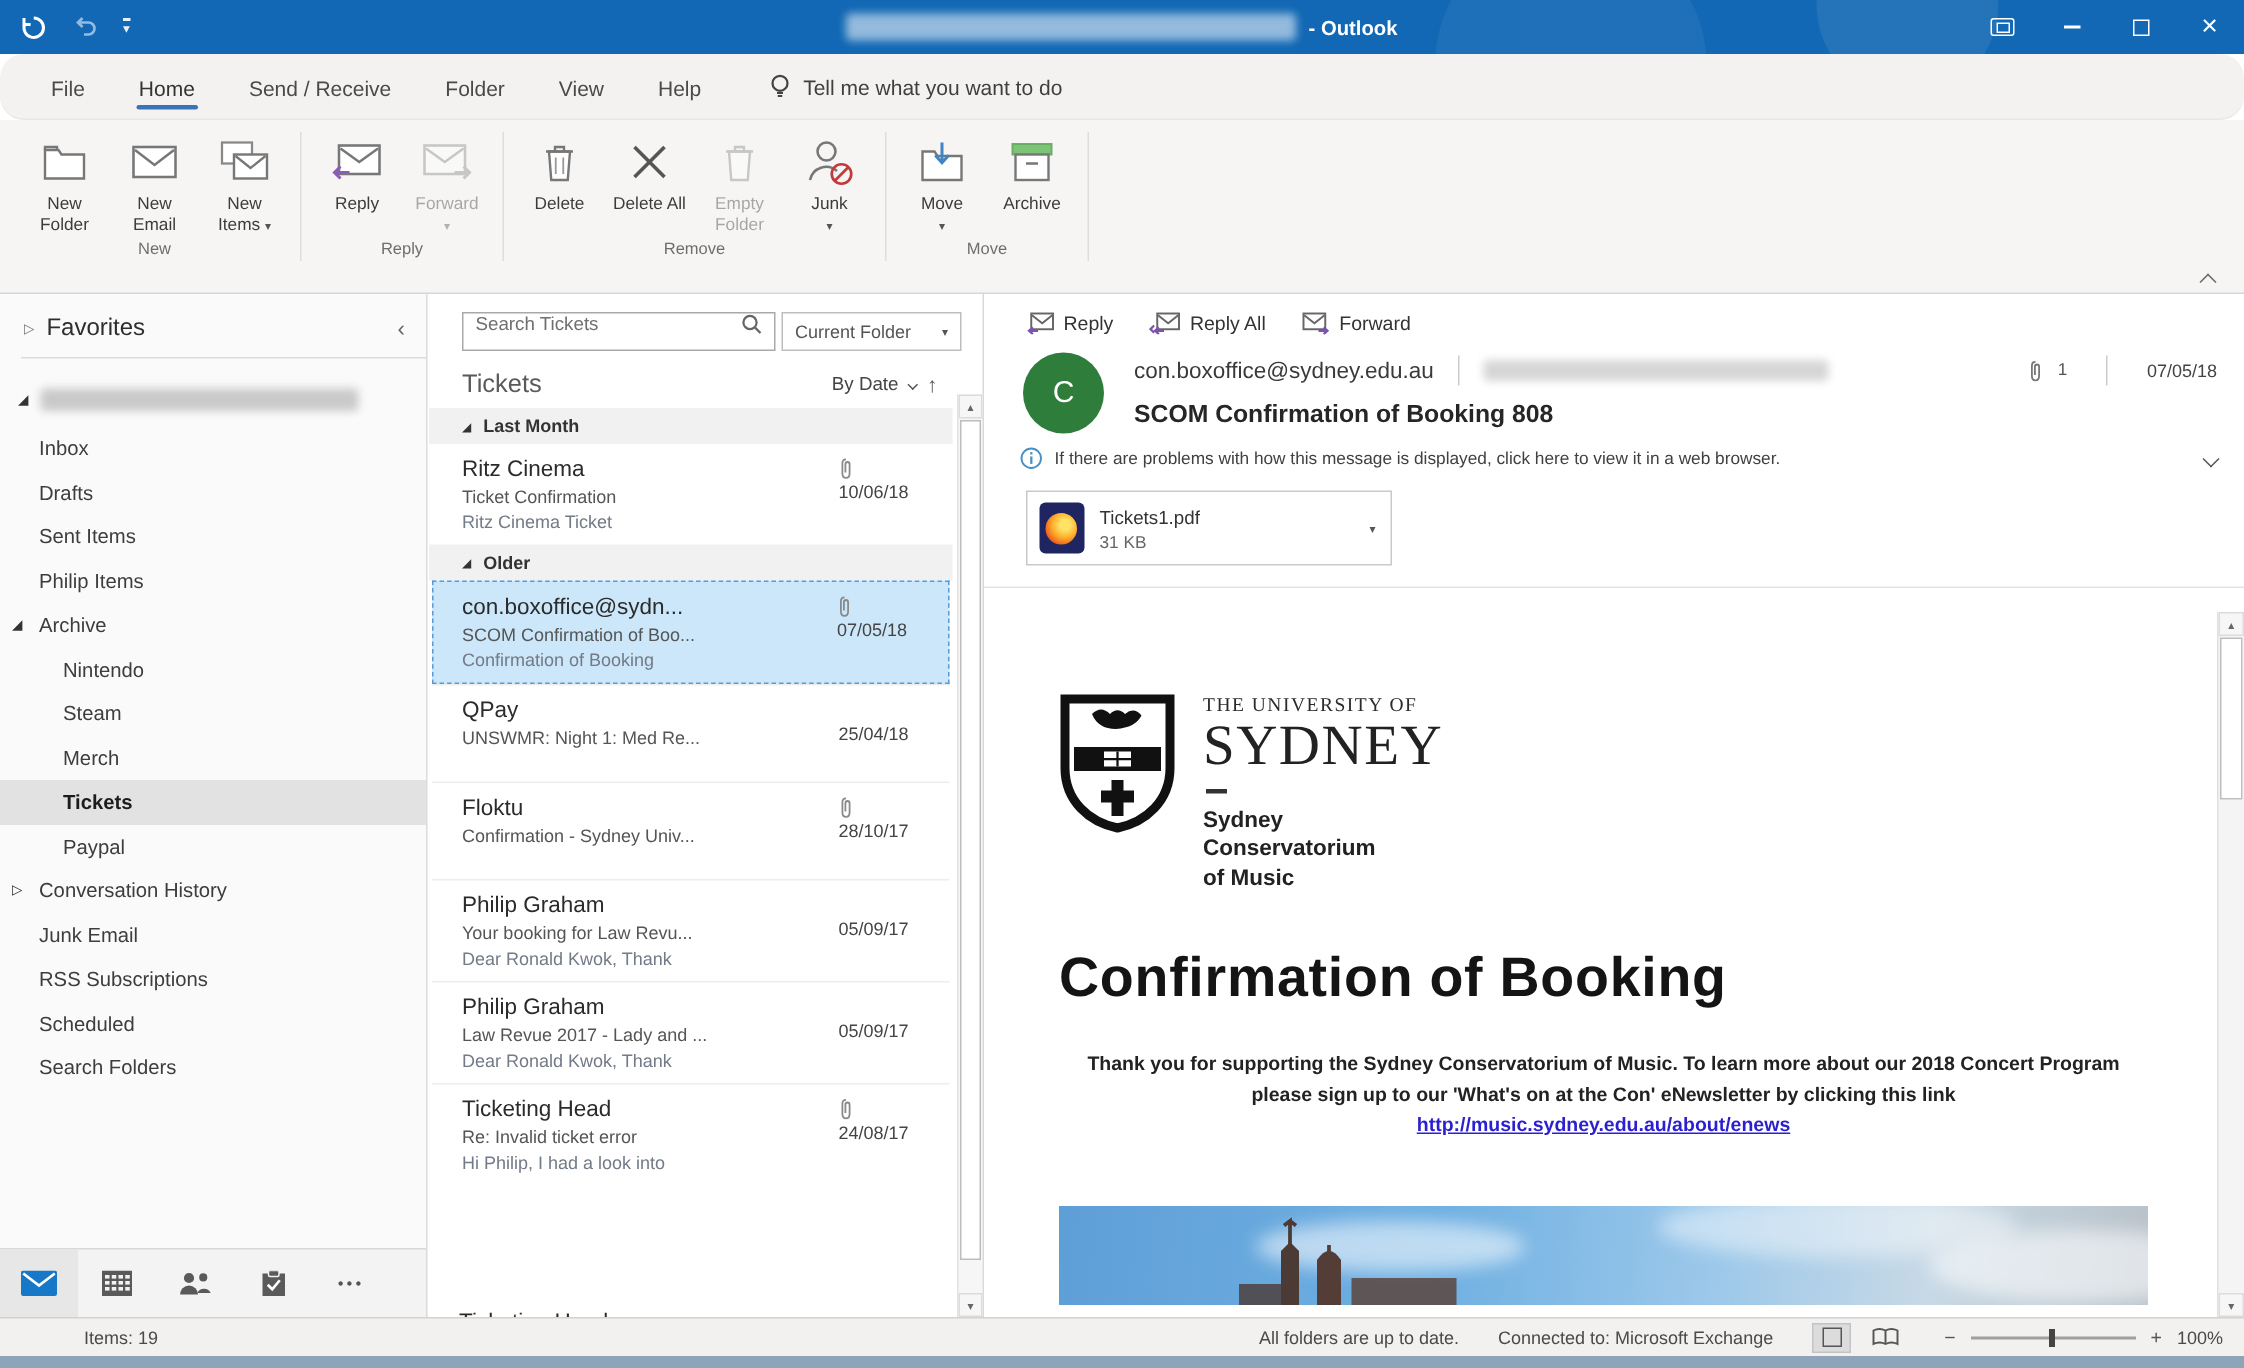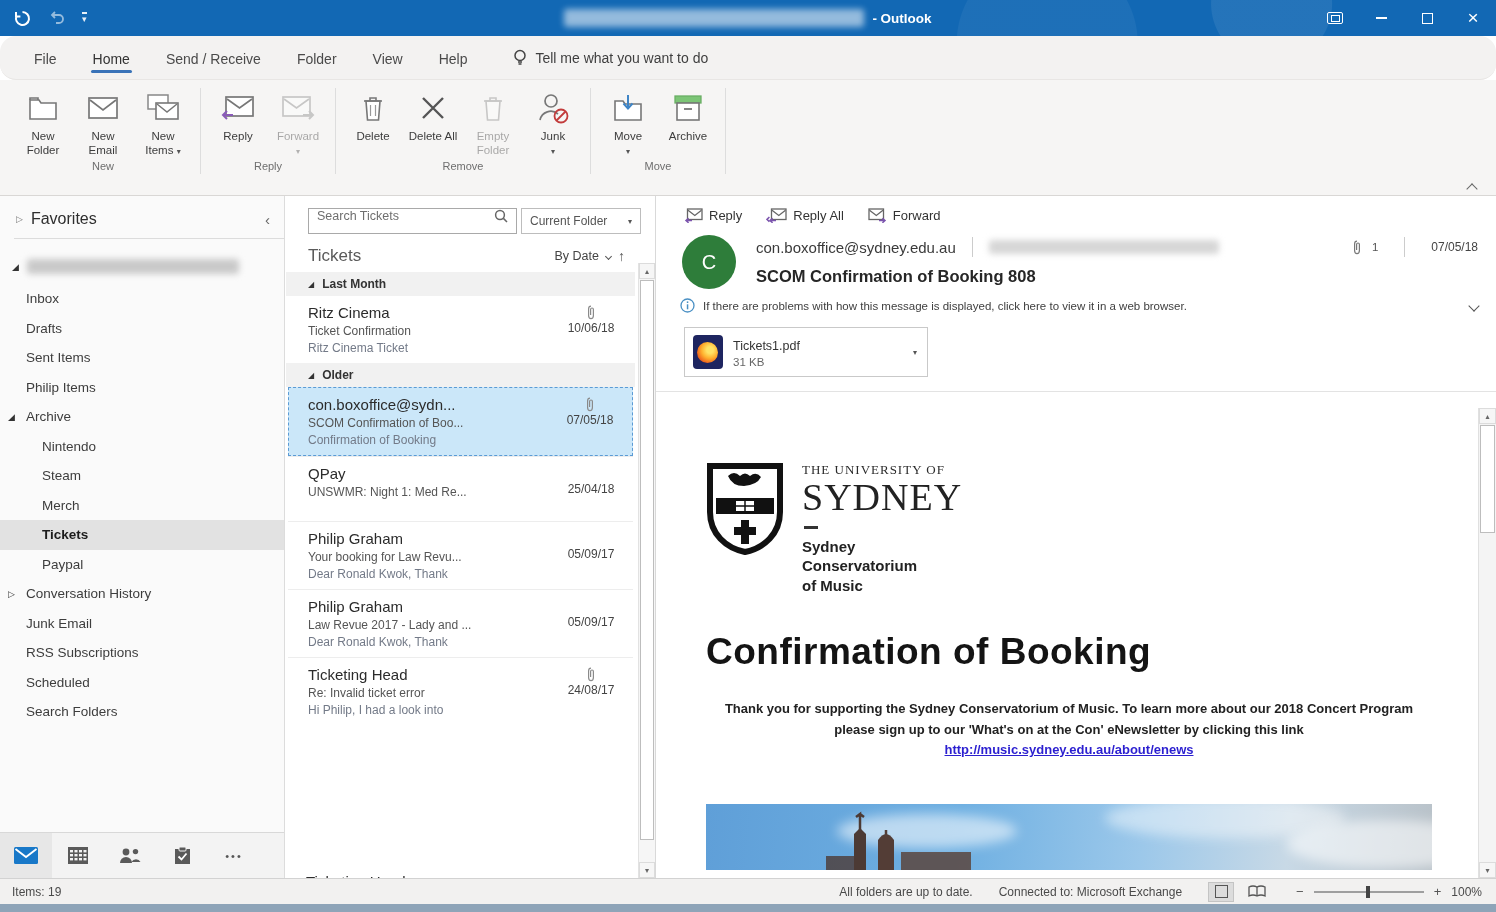--- a/index.html
+++ b/index.html
@@ -86,21 +86,21 @@
   .sort .chev-down { width:5px; height:5px; }
   .sort .up { font-size:14px; color:#555; }
   .mgroup-hd { display:flex; align-items:center; gap:8px; background:#f1f1f1; height:24px; padding-left:22px; font-size:12px; font-weight:bold; color:#333; width:349px; }
   .mgroup-hd .tri { font-size:8px; color:#333; }
   .mail-item { position:relative; width:345px; margin-left:2px; padding:8px 10px 8px 20px; display:flex; }
   .mail-item + .mail-item { border-top:1px solid #ededed; }
   .mi-left { flex:1; min-width:0; }
   .mi-sender { font-size:15px; color:#2b2b2b; white-space:nowrap; overflow:hidden; }
   .mi-subject { font-size:12px; color:#555; margin-top:3px; white-space:nowrap; overflow:hidden; }
   .mi-preview { font-size:12px; color:#737a88; margin-top:3px; white-space:nowrap; overflow:hidden; }
-  .mi-right { width:64px; display:flex; flex-direction:column; align-items:center; gap:2px; padding-top:1px; }
+  .mi-right { width:64px; display:flex; flex-direction:column; align-items:flex-start; gap:2px; padding-top:1px; }
   .mi-clip { height:14px; }
   .mi-date { font-size:12px; color:#444; }
   .mail-item.sel { background:#cbe7f9; border:1px dashed #5b9bd5; padding-left:19px; }
   .list-scroll { position:absolute; right:0; top:67px; bottom:0; width:17px; background:#f6f6f6; border-left:1px solid #e2e2e2; }
   .scroll-arrow { height:16px; display:flex; align-items:center; justify-content:center; font-size:8px; color:#666; background:#f6f6f6; border:1px solid #dcdcdc; }
   .list-thumb { position:absolute; left:1px; right:1px; top:17px; height:560px; background:#fff; border:1px solid #bdbdbd; }
   .list-scroll .bottom-arrow { position:absolute; bottom:0; left:0; right:0; }
   .clip-cut { position:absolute; left:0; right:17px; bottom:0; top:671px; overflow:hidden; }
   .clip-cut .mi-sender { padding:6px 0 0 20px; }
 
@@ -142,21 +142,21 @@
       background:linear-gradient(95deg, #5f9fd8 0%, #6fb0e2 35%, #9cc8ea 60%, #c8d9e6 80%, #b9c2c9 100%);
   }
   .photo .cloud { position:absolute; border-radius:50%; background:rgba(255,255,255,.55); filter:blur(6px); }
   .read-scroll { position:absolute; right:0; top:212px; bottom:0; width:18px; background:#f4f4f4; border-left:1px solid #e0e0e0; }
   .read-thumb { position:absolute; left:1px; right:1px; top:17px; height:108px; background:#fff; border:1px solid #bdbdbd; }
   .read-scroll .bottom-arrow { position:absolute; bottom:0; left:0; right:0; }
 
   
   .statusbar { position:absolute; left:0; right:0; bottom:8px; height:26px; background:#f2f1f0; border-top:1px solid #d2d2d2;
                display:flex; align-items:center; font-size:12px; color:#4a4a4a; }
-  .sb-left { padding-left:12px; }
+  .sb-left { padding-left:12px;margin-left:44px; }
   .sb-right { margin-left:auto; display:flex; align-items:center; gap:26px; padding-right:14px; }
   .view-icos { display:flex; gap:10px; }
   .vico { width:26px; height:20px; display:flex; align-items:center; justify-content:center; }
   .vico.active { background:#dcdcdc; border:1px solid #c4c4c4; }
   .vico-rect { width:13px; height:13px; border:1.4px solid #555; }
   .zoom { display:flex; align-items:center; gap:10px; }
   .zoom .track { position:relative; width:110px; height:2px; background:#9f9f9f; }
   .zoom .thumb { position:absolute; left:52px; top:-5px; width:4px; height:12px; background:#444; }
   .zoom .sign { font-size:13px; color:#555; }
   .bottom-strip { position:absolute; left:0; right:0; bottom:0; height:8px; background:#8ea4b8; }
@@ -549,20 +549,34 @@
       <div class="mi-left">
         <div class="mi-sender">QPay</div>
         <div class="mi-subject">UNSWMR: Night 1: Med Re...</div>
       </div>
       <div class="mi-right">
         <span class="mi-clip"></span>
         <span class="mi-date">25/04/18</span>
       </div>
     </div>
 
+    <div class="mail-item" style="padding-bottom:22px">
+      <div class="mi-left">
+        <div class="mi-sender">Floktu</div>
+        <div class="mi-subject">Confirmation - Sydney Univ...</div>
+      </div>
+      <div class="mi-right">
+        <span class="mi-clip">
+            <svg width="10" height="15" viewBox="0 0 10 15">
+              <path d="M5 1.2 C3 1.2 2.6 2.6 2.6 4 L2.6 10.5 C2.6 12.4 3.7 13.6 5 13.6 C6.3 13.6 7.4 12.4 7.4 10.5 L7.4 4.6 C7.4 3.6 6.8 3 6 3 C5.2 3 4.6 3.6 4.6 4.6 L4.6 10" fill="none" stroke="#8a8a8a" stroke-width="1.2"></path>
+            </svg>
+          </span>
+        <span class="mi-date">28/10/17</span>
+      </div>
+    </div>
 
     <div class="mail-item">
       <div class="mi-left">
         <div class="mi-sender">Philip Graham</div>
         <div class="mi-subject">Your booking for Law Revu...</div>
         <div class="mi-preview">Dear Ronald Kwok,  Thank</div>
       </div>
       <div class="mi-right">
         <span class="mi-clip"></span>
         <span class="mi-date">05/09/17</span>

